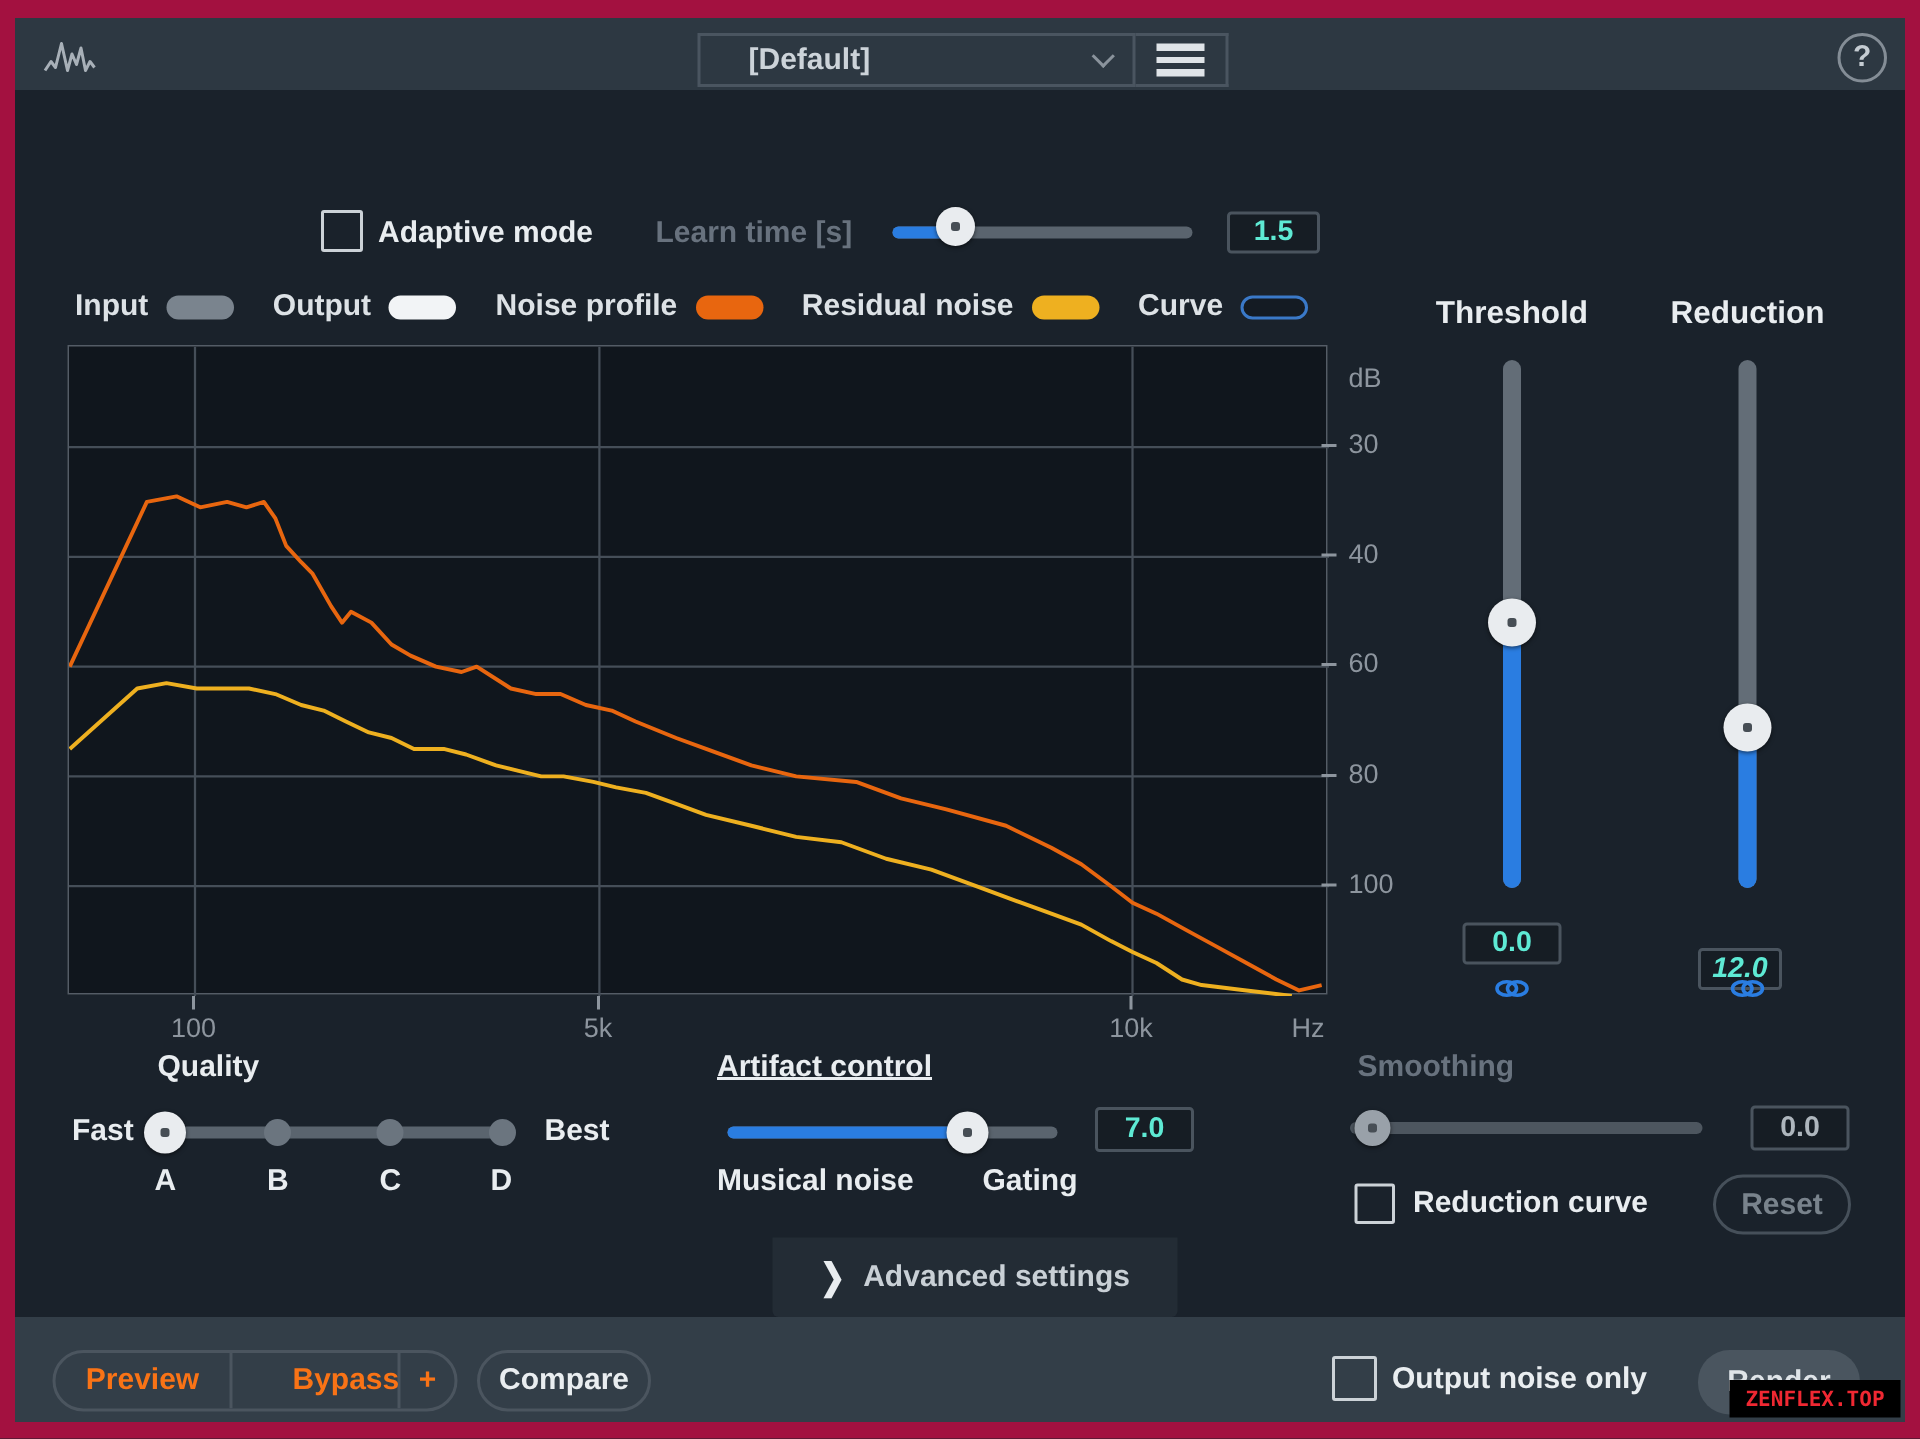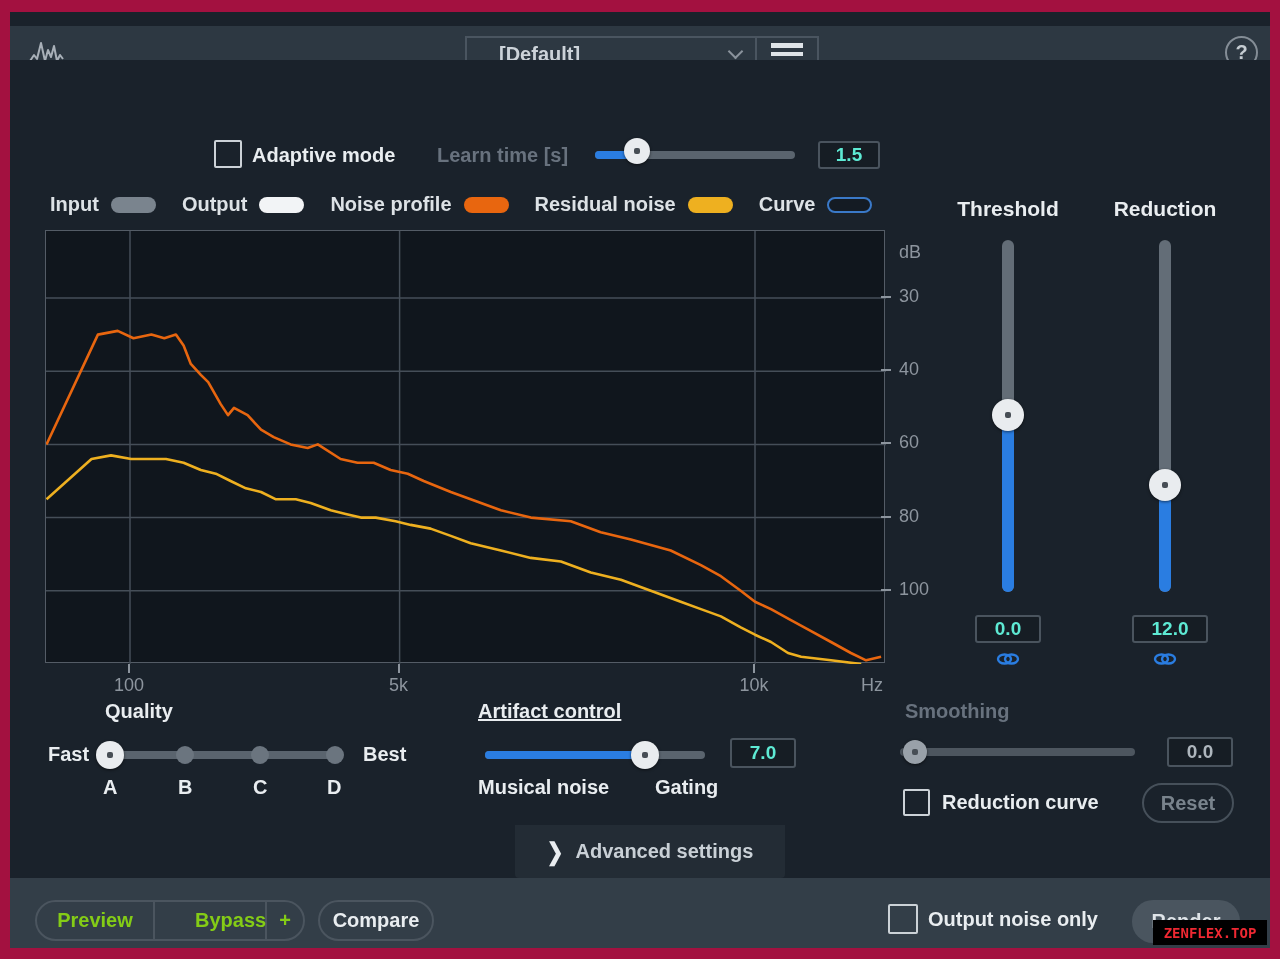--- a/index.html
+++ b/index.html
@@ -1,21 +1,21 @@
 <!DOCTYPE html>
 <html><head>
 <meta charset="utf-8">
 <style>
   * { margin:0; padding:0; box-sizing:border-box; }
   html,body { width:1280px; height:959px; }
   body { background:#a31140; font-family:"Liberation Sans", sans-serif; position:relative; overflow:hidden; }
   .window { position:absolute; left:10px; top:12px; width:1260px; height:936px; background:#1a222b; }
 
   
-  .topbar { position:absolute; left:0; top:14px; width:1260px; height:60px; background:#2d3842; }
+  .topbar { position:absolute; left:0; top:0; width:1260px; height:60px; background:#2d3842; }
   .logo { position:absolute; left:18px; top:10px; }
   .preset-box { position:absolute; left:455px; top:10px; width:292px; height:36px; border:2px solid #4a5560; display:flex; align-items:center; padding:0 14px; }
   .preset-box .val { color:#ccd3d9; font-weight:700; font-size:20px; margin-left:18px; }
   .chev { width:11px; height:11px; border-right:2.5px solid #8a939c; border-bottom:2.5px solid #8a939c; transform:rotate(45deg); margin-left:auto; margin-top:-6px; }
   .menu-btn { position:absolute; left:747px; top:10px; width:62px; height:36px; border:2px solid #4a5560; border-left:none; display:flex; flex-direction:column; justify-content:center; align-items:center; gap:4px; background:transparent; }
   .menu-btn i { display:block; width:32px; height:4.5px; background:#dfe4e8; }
   .help-btn { position:absolute; left:1215px; top:10px; width:33px; height:33px; border-radius:50%; border:2.5px solid #848d96; color:#c5ccd2; font-size:20px; font-weight:700; display:flex; align-items:center; justify-content:center; background:transparent; }
 
   
   .main { position:absolute; left:0; top:48px; width:1260px; height:818px; background:#1a222b; }
@@ -58,21 +58,21 @@
 
   .reset-btn { position:absolute; left:1132px; top:723px; width:92px; height:40px; border:2px solid #46505a; border-radius:20px; background:transparent; color:#79838c; font-weight:700; font-size:20px; }
 
   .adv-tab { position:absolute; left:505px; top:765px; width:270px; height:53px; background:#232c35; display:flex; align-items:center; justify-content:center; gap:12px; border-radius:0 0 4px 4px; }
   .adv-tab .chevr { color:#e9edf0; font-size:20px; font-weight:700; transform:scaleY(1.2); }
   .adv-tab .txt { color:#c9d0d6; font-weight:700; font-size:20px; }
 
   
   .bottombar { position:absolute; left:0; top:866px; width:1260px; height:70px; background:#333e48; }
   .btn-group { position:absolute; left:25px; top:22px; width:270px; height:41px; border:2px solid #4b555f; border-radius:21px; display:flex; overflow:hidden; }
-  .btn-group button { background:transparent; border:none; border-right:2px solid #4b555f; color:#84cc16; font-weight:700; font-size:20px; font-family:"Liberation Sans",sans-serif; }
+  .btn-group button { background:transparent; border:none; border-right:2px solid #4b555f; color:#f97316; font-weight:700; font-size:20px; font-family:"Liberation Sans",sans-serif; }
   .btn-group button:last-child { border-right:none; }
   .compare-btn { position:absolute; left:308px; top:22px; width:116px; height:41px; font-size:20px; }
   .cb-output { left:878px; top:26px; width:30px; height:30px; }
   .render-btn { position:absolute; left:1122px; top:22px; width:108px; height:43px; border-radius:21px; border:none; background:#4a555f; color:#dfe4e8; font-weight:700; font-size:20px; font-family:"Liberation Sans",sans-serif; }
 
   .watermark { position:absolute; left:1153px; top:920px; width:114px; height:25px; background:#000; display:flex; align-items:center; justify-content:center; z-index:50; }
   .watermark span { font-family:"DejaVu Sans Mono", monospace; font-weight:700; font-size:14px; }
 </style>
 </head>
 <body>
@@ -178,21 +178,21 @@
     <div class="valbox" style="left:965px; top:555px; width:66px; height:28px;">0.0</div>
     <svg class="link-ico" style="left:986px; top:592px;" viewBox="0 0 24 14">
       <ellipse cx="8.5" cy="7" rx="6.5" ry="4.5" fill="none" stroke="#2a7de1" stroke-width="2.4"></ellipse>
       <ellipse cx="15.5" cy="7" rx="6.5" ry="4.5" fill="none" stroke="#2a7de1" stroke-width="2.4"></ellipse>
     </svg>
 
     <div class="vtrack" style="left:1149px;">
       <div class="vfill" style="height:107px;"></div>
     </div>
     <div class="handle" style="left:1139px; top:409px; width:32px; height:32px;"></div>
-    <div class="valbox" style="left:1122px; top:555px; width:76px; height:28px;">12.0</div>
+    <div class="valbox" style="left:1122px; top:572px; width:56px; height:28px;font-style:italic;">12.0</div>
     <svg class="link-ico" style="left:1143px; top:592px;" viewBox="0 0 24 14">
       <ellipse cx="8.5" cy="7" rx="6.5" ry="4.5" fill="none" stroke="#2a7de1" stroke-width="2.4"></ellipse>
       <ellipse cx="15.5" cy="7" rx="6.5" ry="4.5" fill="none" stroke="#2a7de1" stroke-width="2.4"></ellipse>
     </svg>
 
     <span class="lbl" style="left:95px; top:640px;">Quality</span>
     <span class="lbl" style="left:38px; top:683px;">Fast</span>
     <span class="lbl" style="left:353px; top:683px;">Best</span>
     <div class="hslider" style="left:100px; top:691px; width:230px;"></div>
     <div class="stop-dot" style="left:166px; top:686px;"></div>

